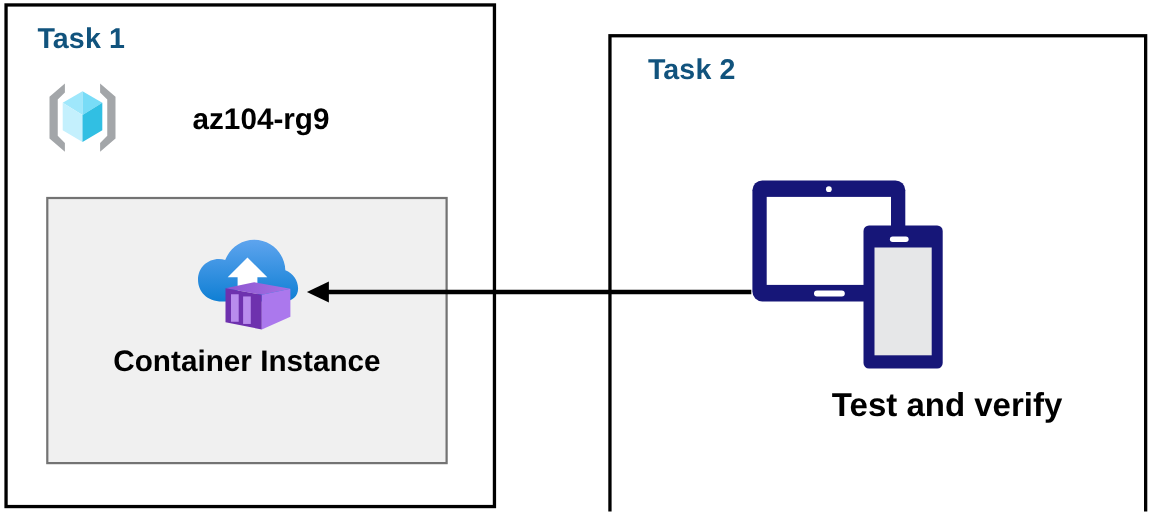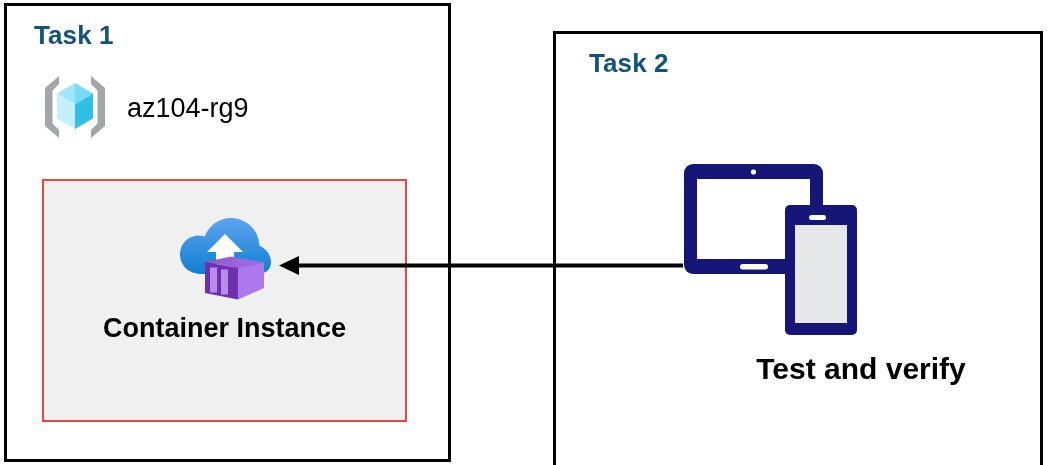--- a/index.html
+++ b/index.html
@@ -65,37 +65,38 @@
     gap: 14px;
   }
   #rg-icon {
     width: 76px;
     height: 76px;
     display: block;
     flex: 0 0 auto;
   }
   #rg-label {
     font-size: 27px;
-    font-weight: normal;
+    font-weight: bold;
     color: #000000;
     white-space: nowrap;
     position: relative;
     top: 1px;
+    margin-left: 48px;
   }
 
   
   #container-box {
     position: absolute;
     box-sizing: border-box;
     left: 35px;
     top: 173px;
     width: 365px;
     height: 243px;
     background: #f0f0f0;
-    border: 2px solid #ef4444;
+    border: 2px solid #737373;
   }
   #aci-icon {
     position: absolute;
     left: 50%;
     transform: translateX(-50%);
     top: 24px;
     width: 98px;
     height: 98px;
     display: block;
   }

